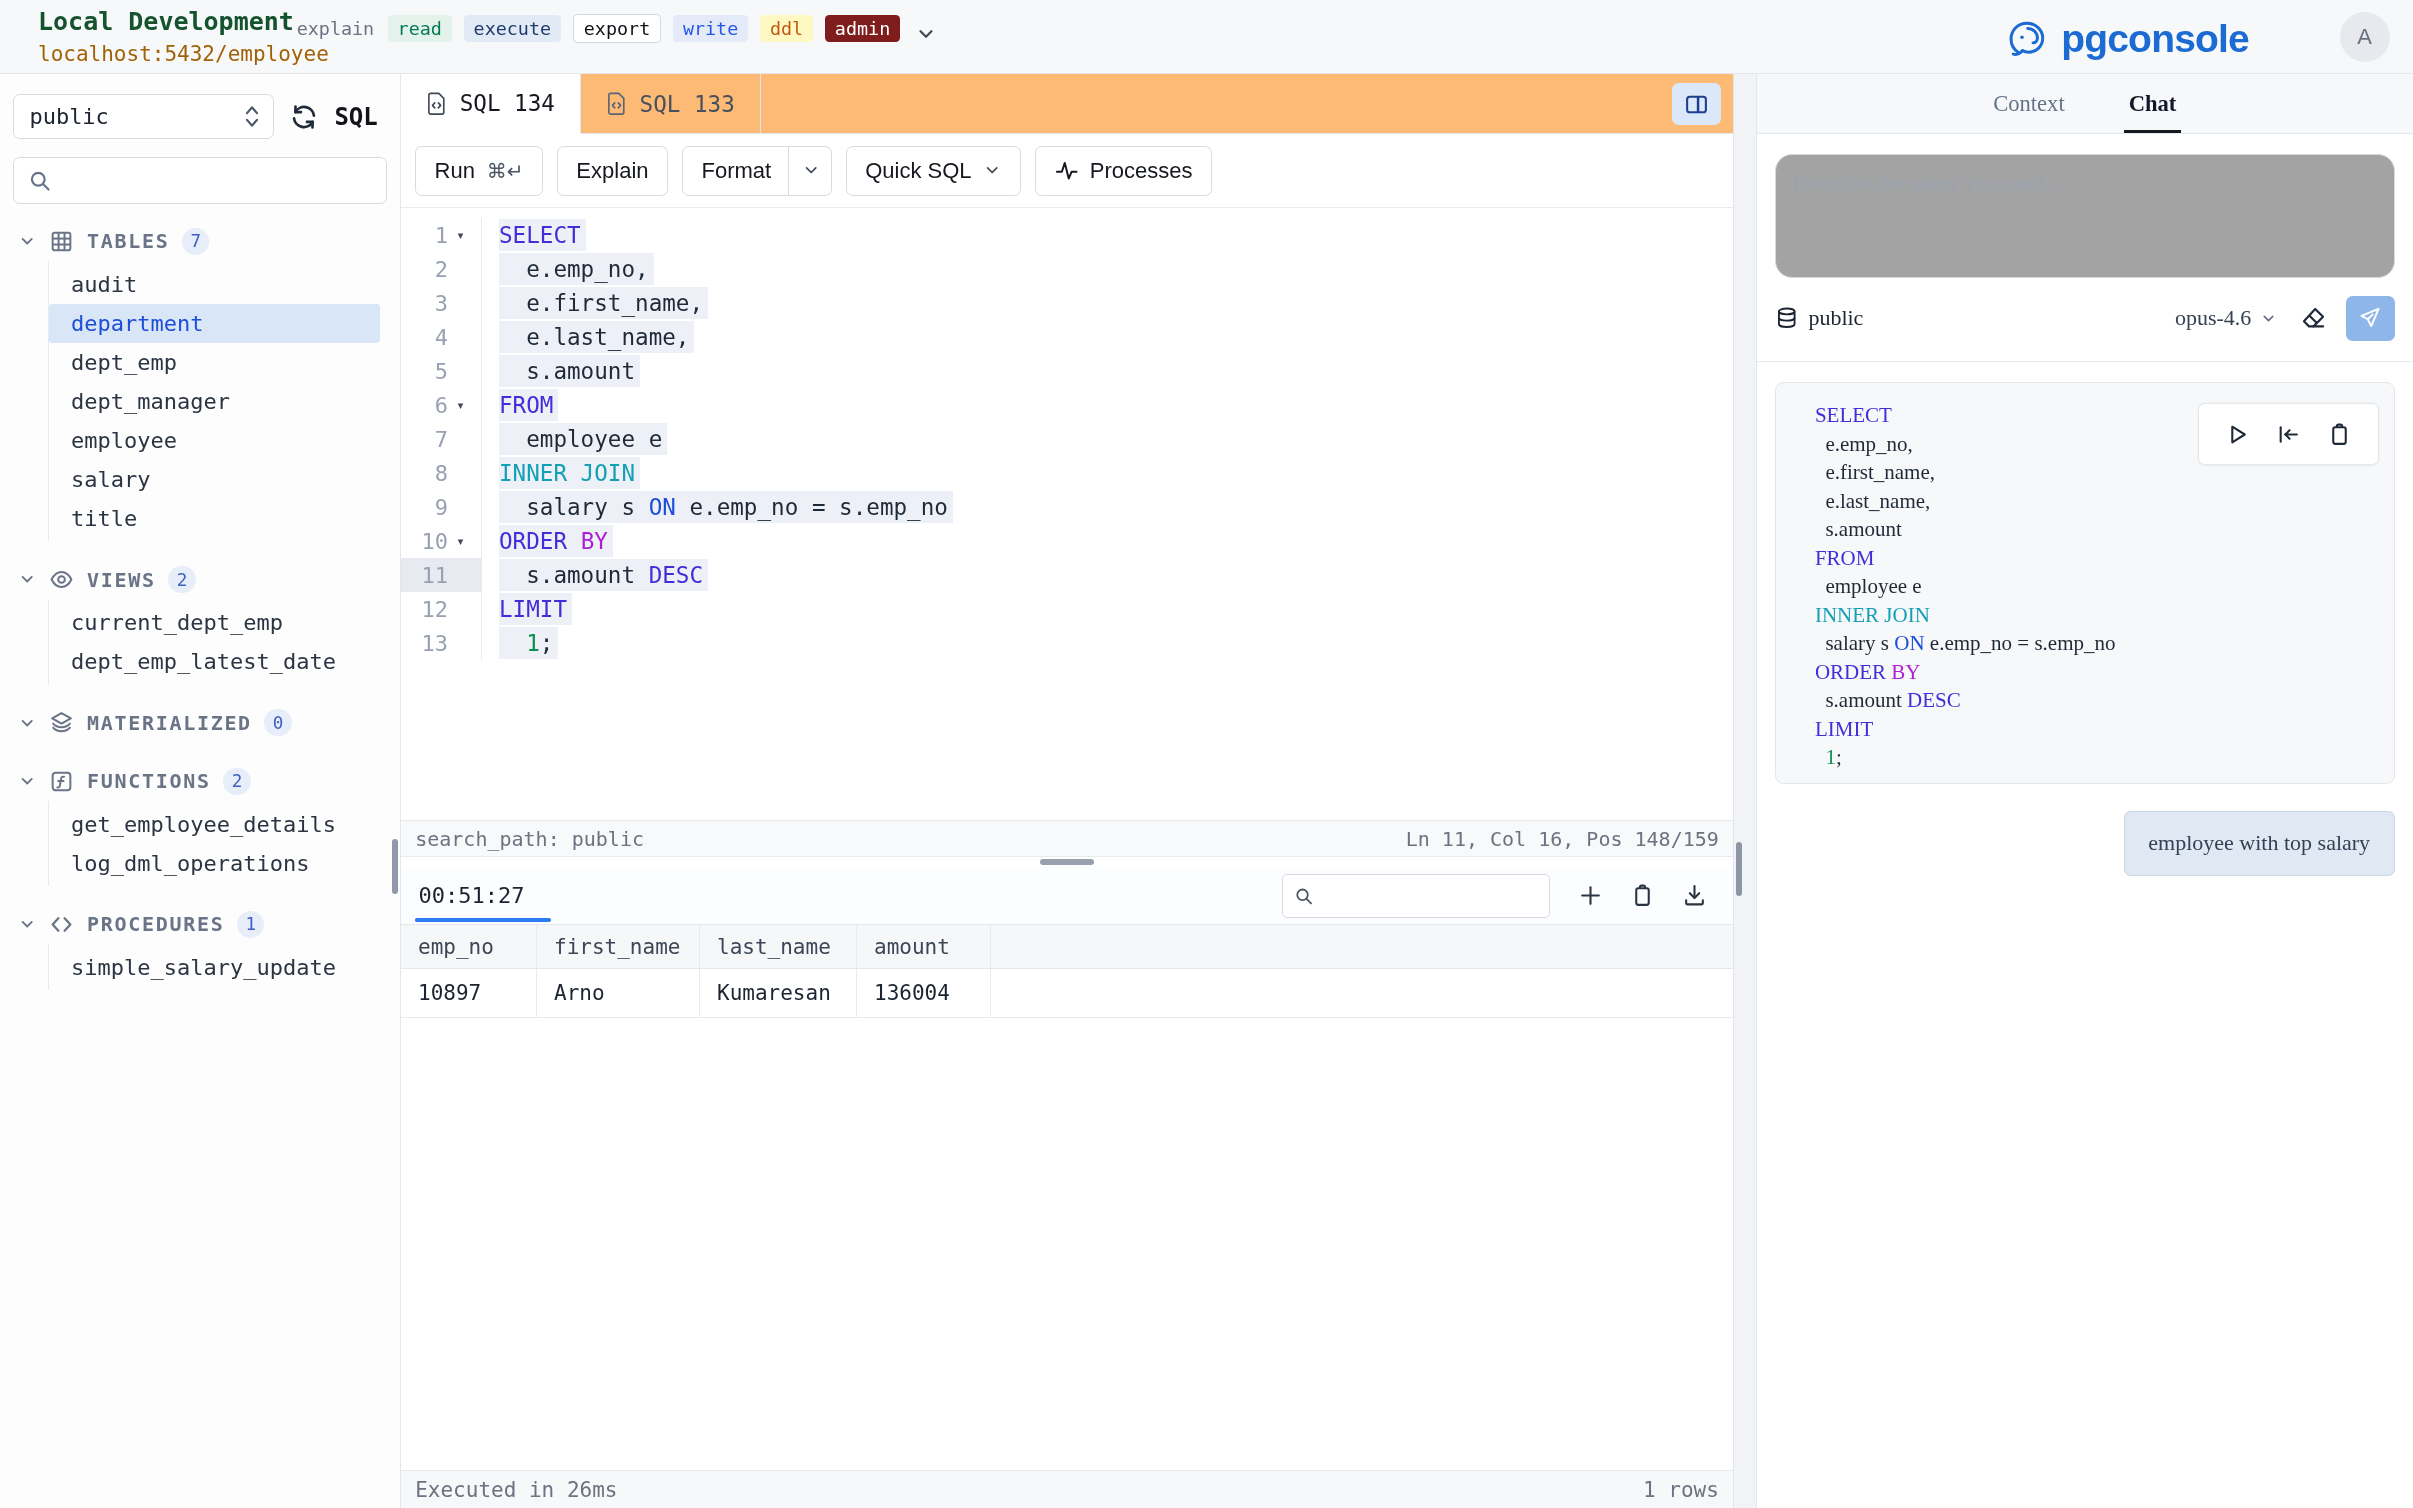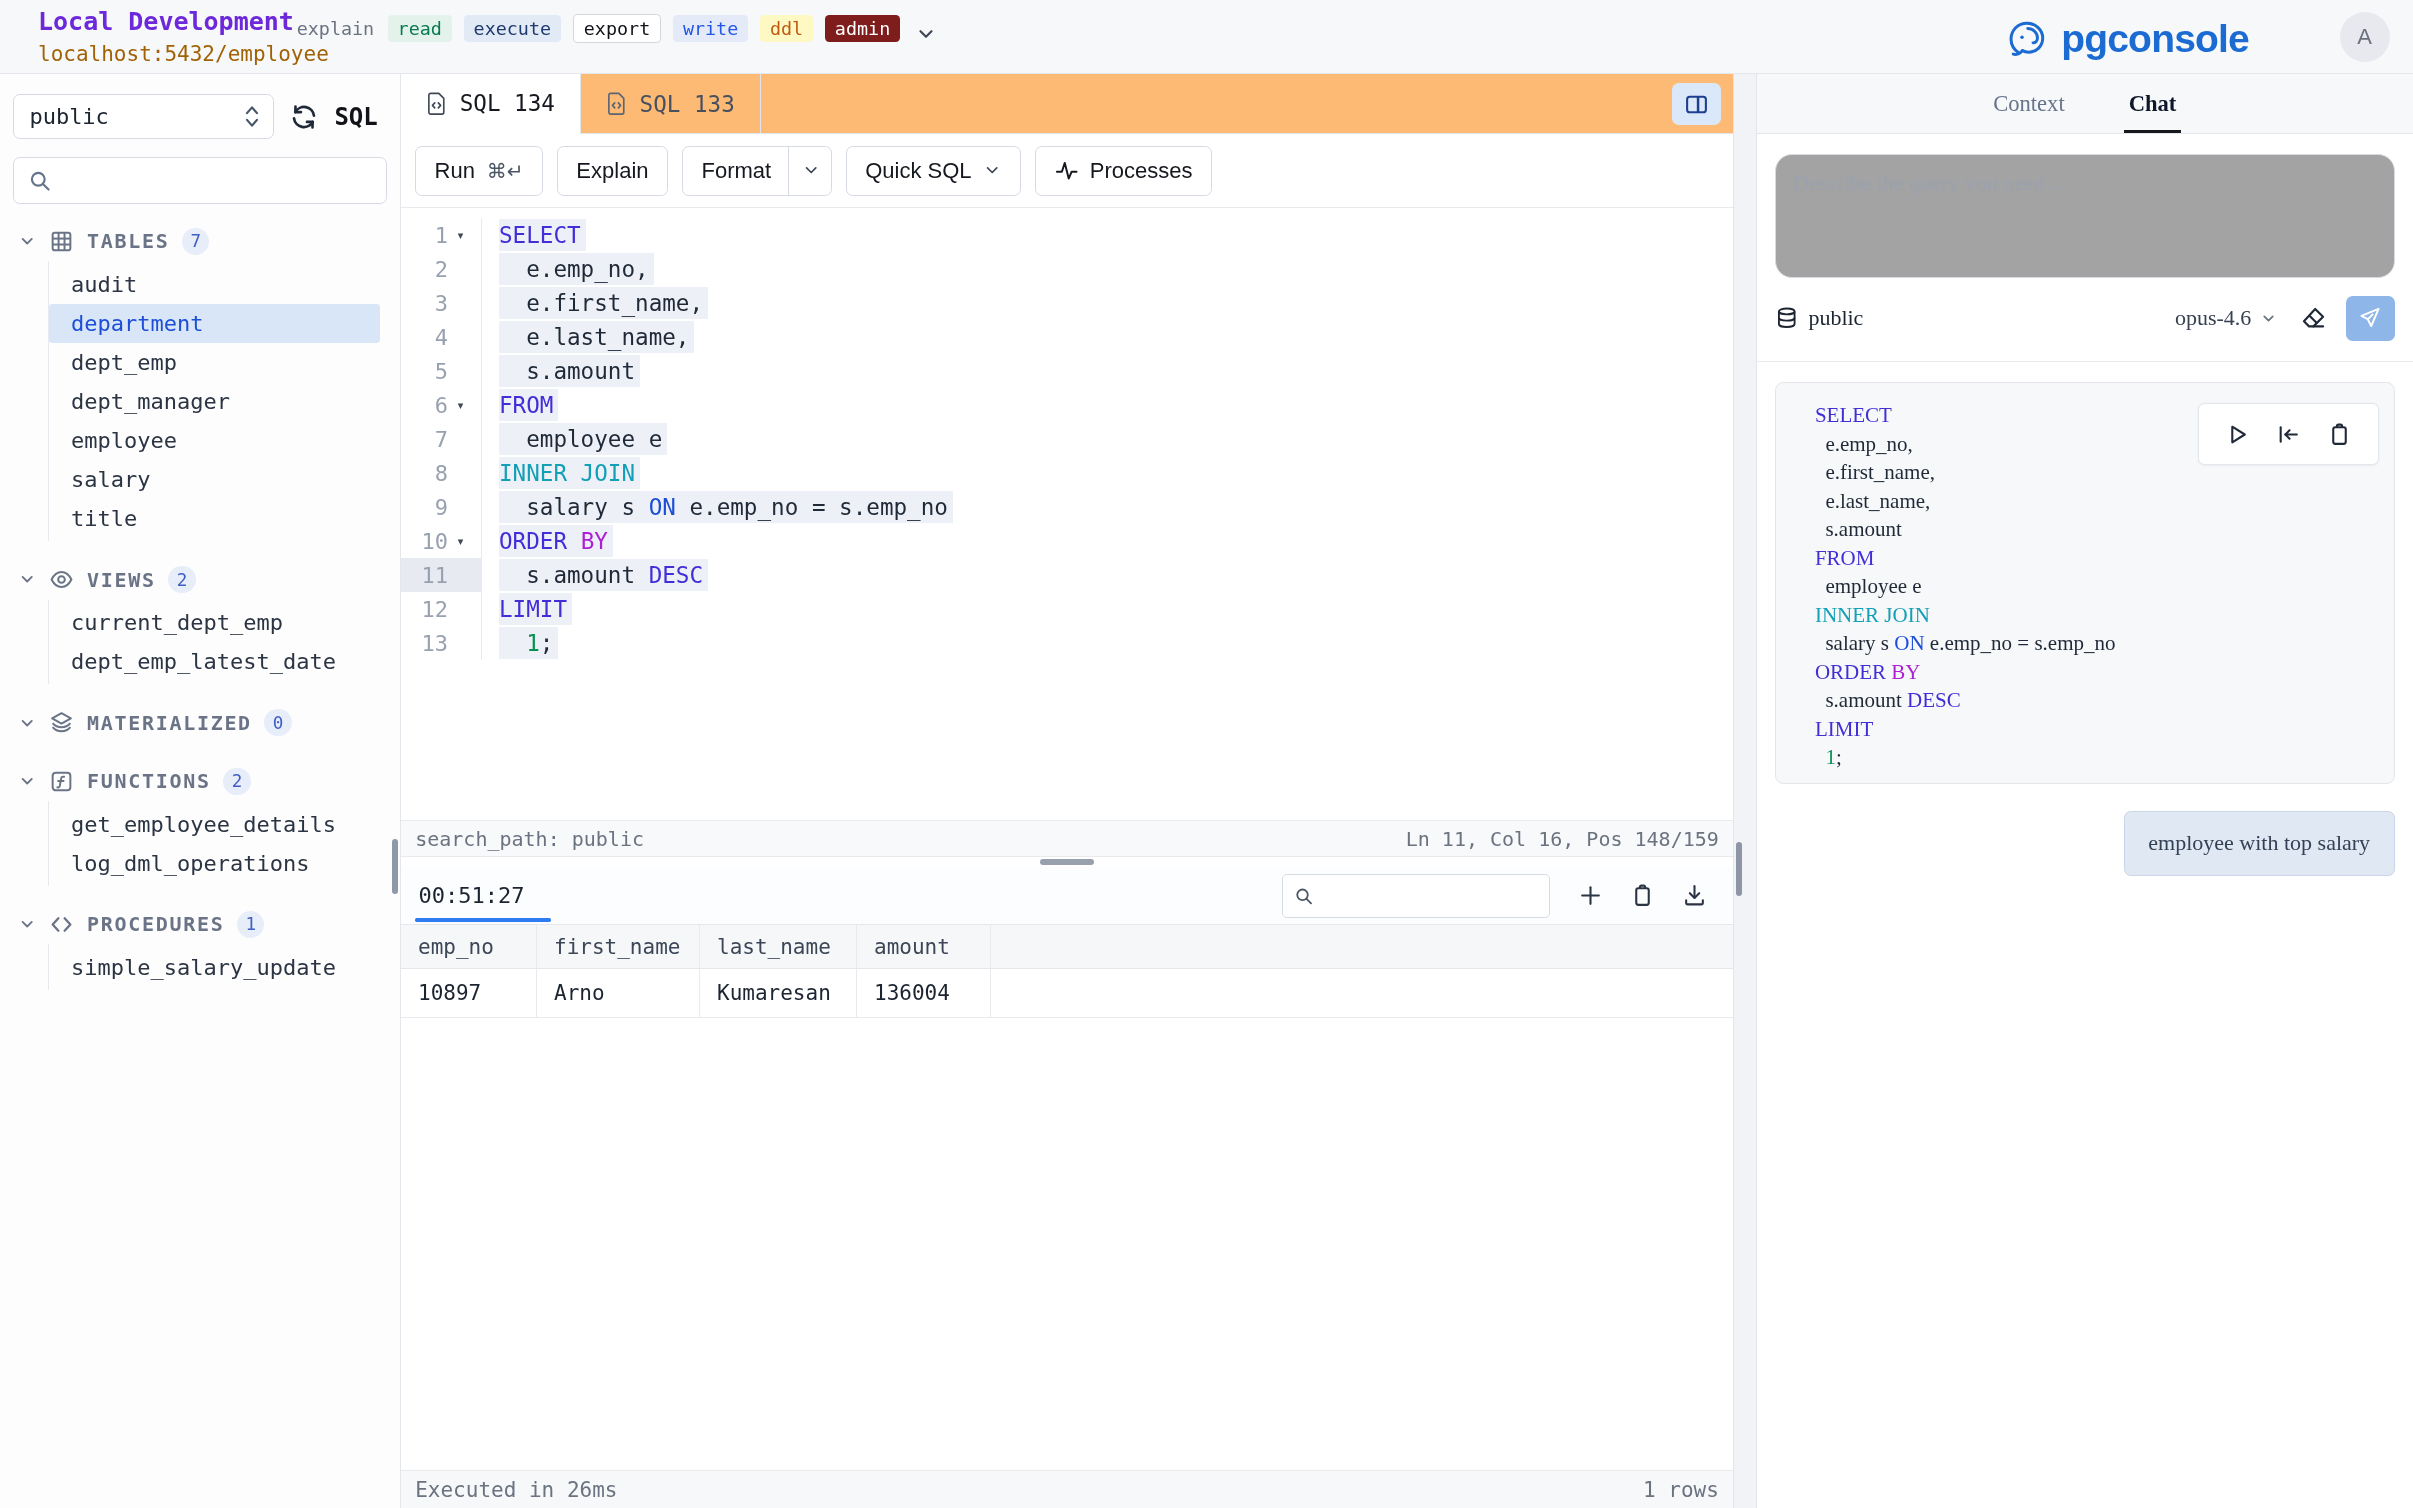--- a/index.html
+++ b/index.html
@@ -1,21 +1,21 @@
 <!DOCTYPE html>
 <html style="font-size:13.4px"><head>
 <meta charset="utf-8">
 <style>
   * { margin:0; padding:0; box-sizing:border-box; }
   body { font-family:"DejaVu Sans Mono", monospace; background:#e9ebee; }
   .app { width:2413px; height:1508px; background:#f7f8fa; overflow:hidden; display:flex; flex-direction:column; position:relative; }
 
   
   .header { height:74px; background:#f7f8fa; border-bottom:0.8px solid #e3e6ea; position:relative; flex:none; }
-  .hdr-title { position:absolute; left:38px; top:6.7px; font-size:25px; font-weight:bold; color:#6d28d9; }
+  .hdr-title { position:absolute; left:38px; top:6.7px; font-size:25px; font-weight:bold; color:#14532d; }
   .hdr-sub { position:absolute; left:38px; top:42px; font-size:21px; color:#a16207; }
   .badges { position:absolute; left:295px; top:11.7px; display:flex; align-items:center; gap:11.7px; }
   .badge { font-size:18.4px; padding:3.4px 10px; border-radius:4.2px; white-space:nowrap; }
   .b-plain { color:#6b7280; padding:3.4px 1.7px; }
   .b-green { color:#067a54; background:#e3f2ea; }
   .b-navy { color:#1e3a6e; background:#e2eaf6; }
   .b-outline{ color:#111318; background:#ffffff; border:0.8px solid #d3d7de; }
   .b-blue { color:#2457e6; background:#e4eaf8; }
   .b-orange{ color:#c05a12; background:#fef9c3; }
   .b-solid { color:#ffffff; background:#7f1d1d; }

